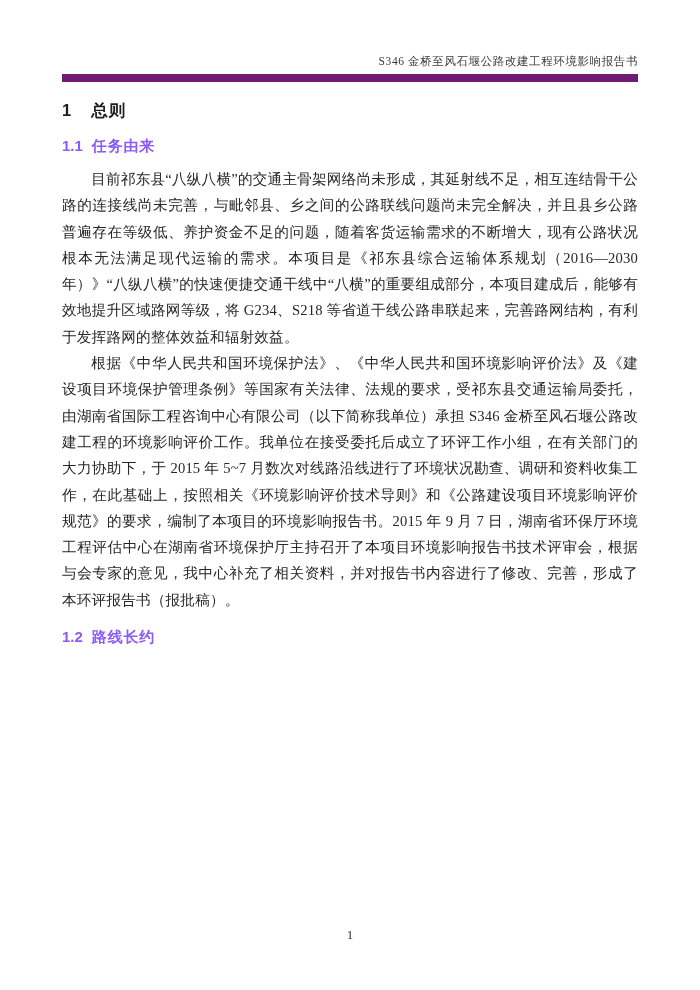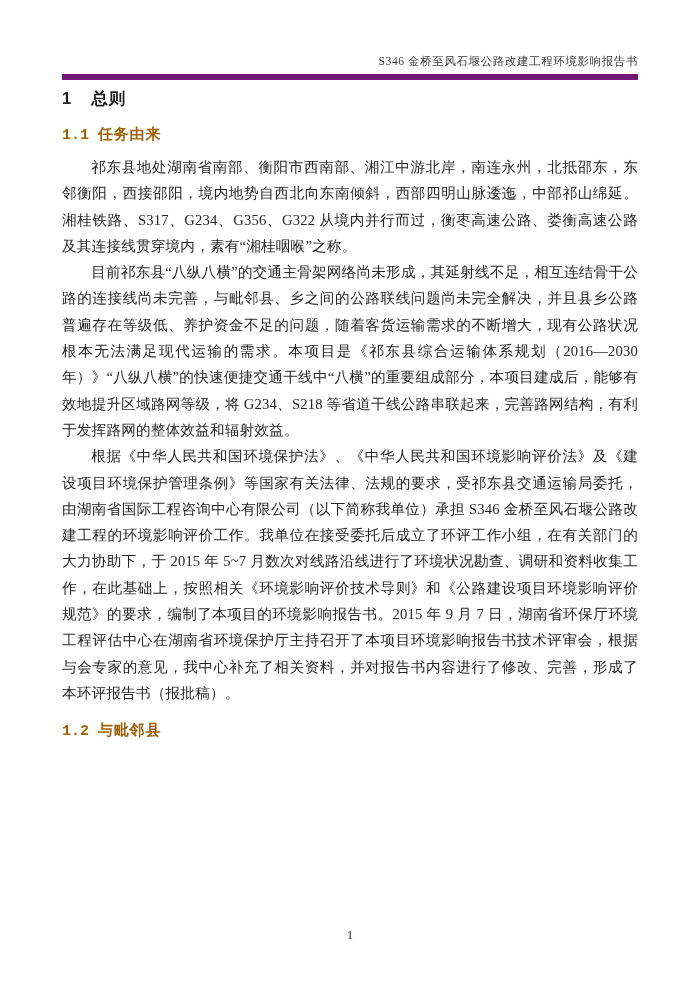--- a/index.html
+++ b/index.html
@@ -15,50 +15,50 @@
     background: #ffffff;
     color: #232323;
     font-family: "Liberation Serif", "DejaVu Serif", serif;
     overflow: hidden;
     box-sizing: border-box;
   }
   .header {
     margin: 0 62px;
     padding-top: 51px;
     padding-bottom: 5px;
-    border-bottom: 6px solid #701a75;
+    border-bottom: 8px solid #701a75;
     text-align: right;
   }
   .header-title {
     font-size: 11.5px;
     letter-spacing: 0.6px;
     color: #3a3a3a;
   }
   .content {
     margin: 0 62px;
   }
   h1.chapter {
-    margin: 8px 0 0 0;
+    margin: 18px 0 0 0;
     font-family: "Liberation Sans", "DejaVu Sans", sans-serif;
     font-size: 16.5px;
     font-weight: bold;
     color: #1e1e1e;
     letter-spacing: 1px;
   }
   h1.chapter .num {
     display: inline-block;
     margin-right: 20px;
     letter-spacing: 0;
   }
   h2.section {
     margin: 15px 0 10px 0;
-    font-family: Liberation Mono, monospace;
+    font-family: Liberation Sans, sans-serif;
     font-size: 15px;
     font-weight: bold;
-    color: #a16207;
+    color: #8b5cf6;
     letter-spacing: 0.8px;
   }
   h2.section .num {
     display: inline-block;
     margin-right: 9px;
     letter-spacing: 0;
   }
   p.body-para {
     margin: 0;
     font-size: 14.6px;
@@ -96,31 +96,30 @@
   <div class="content">
 
     <h1 class="chapter">
       <span class="num">1</span><span>总则</span>
     </h1>
 
     <h2 class="section">
       <span class="num">1.1</span><span>任务由来</span>
     </h2>
 
-    <p class="body-para">祁东县地处湖南省南部、衡阳市西南部、湘江中游北岸，南连永州，北抵邵东，东邻衡阳，西接邵阳，境内地势自西北向东南倾斜，西部四明山脉逶迤，中部祁山绵延。湘桂铁路、S317、G234、G356、G322 从境内并行而过，衡枣高速公路、娄衡高速公路及其连接线贯穿境内，素有“湘桂咽喉”之称。</p>
 
     <p class="body-para">目前祁东县“八纵八横”的交通主骨架网络尚未形成，其延射线不足，相互连结骨干公路的连接线尚未完善，与毗邻县、乡之间的公路联线问题尚未完全解决，并且县乡公路普遍存在等级低、养护资金不足的问题，随着客货运输需求的不断增大，现有公路状况根本无法满足现代运输的需求。本项目是《祁东县综合运输体系规划（2016—2030年）》“八纵八横”的快速便捷交通干线中“八横”的重要组成部分，本项目建成后，能够有效地提升区域路网等级，将 G234、S218 等省道干线公路串联起来，完善路网结构，有利于发挥路网的整体效益和辐射效益。</p>
 
 
     <p class="body-para">
       <span>根据《中华人民共和国环境保护法》、《中华人民共和国环境影响评价法》及《建设项目环境保护管理条例》等国家有关法律、法规的要求，受祁东县交通运输局委托，由湖南省国际工程咨询中心有限公司（以下简称我单位）承担 S346 金桥至风石堰公路改建工程的环境影响评价工作。我单位在接受委托后成立了环评工作小组，在有关部门的大力协助下，于 2015 年 5~7 月数次对线路沿线进行了环境状况勘查、调研和资料收集工作，在此基础上，按照相关《环境影响评价技术导则》和《公路建设项目环境影响评价规范》的要求，编制了本项目的环境影响报告书。</span><span class="u">2015 年 9 月 7 日，湖南省环保厅环境工程评估中心在湖南省环境保护厅主持召开了本项目环境影响报告书技术评审会，根据与会专家的意见，我中心补充了相关资料，并对报告书内容进行了修改、完善，形成了本环评报告书（报批稿）。</span>
     </p>
 
     <h2 class="section">
-      <span class="num">1.2</span><span>与毗邻县</span>
+      <span class="num">1.2</span><span>路线长约</span>
     </h2>
 
 
   </div>
 
   <div class="footer">
     <span class="page-number">1</span>
   </div>
 
 </div>

